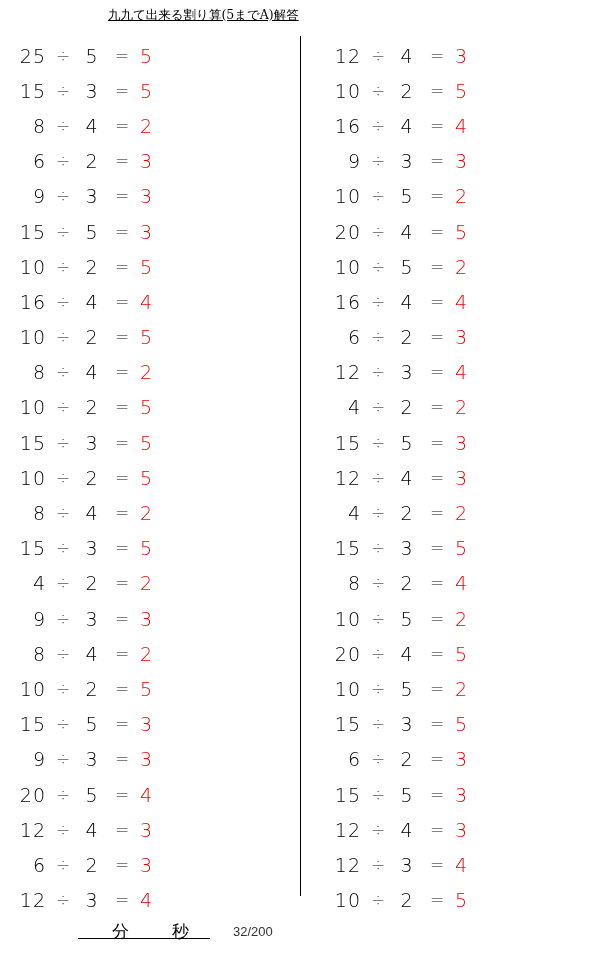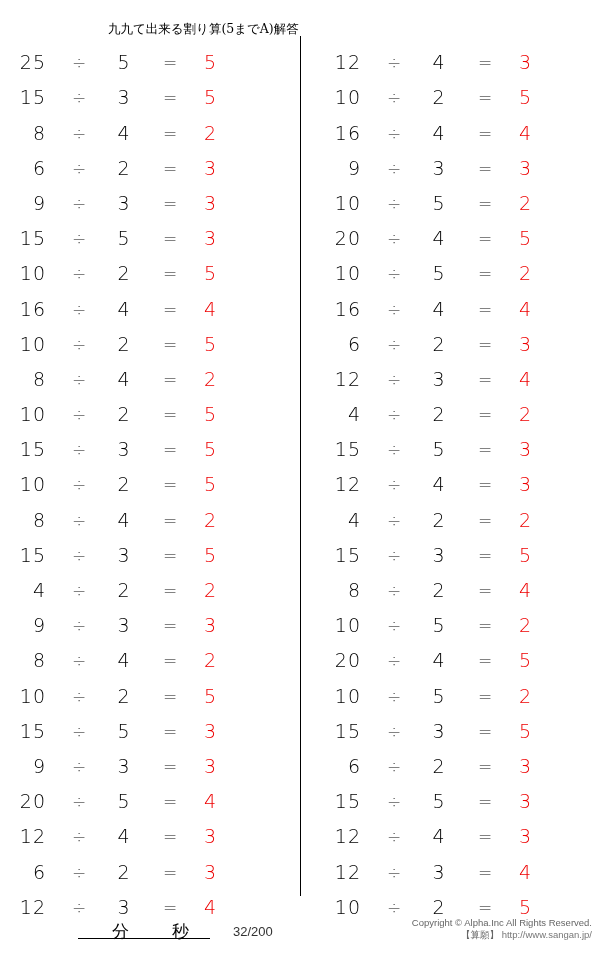--- a/index.html
+++ b/index.html
@@ -16,26 +16,27 @@
     overflow: hidden;
   }
   .sheet {
     width: 600px;
     height: 956px;
     position: relative;
     box-sizing: border-box;
   }
   .title {
     position: absolute;
-    top: 21px;
+    top: 7px;
     left: 108px;
     font-size: 12.5px;
     font-family: "DejaVu Serif", serif;
     letter-spacing: 0px;
     white-space: nowrap;
+    text-decoration: underline;
   }
   .columns {
     position: absolute;
     top: 36px;
     left: 0;
     width: 600px;
     height: 860px;
     display: flex;
     flex-direction: row;
   }
@@ -45,25 +46,24 @@
     box-sizing: border-box;
     padding-top: 2px;
   }
   .col-right {
     border-left: 1.5px solid #000000;
   }
   .prob {
     height: 35.2px;
     display: flex;
     flex-direction: row;
-    align-items: flex-end;
+    align-items: center;
     font-size: 19px;
     font-family: "DejaVu Sans", sans-serif;
     font-weight: 300;
-    gap: 16px;
   }
   .col-left .prob { padding-left: 8px; }
   .col-right .prob { padding-left: 22px; }
   .n1 {
     width: 38px;
     text-align: right;
     letter-spacing: 1px;
   }
   .op {
     width: 34px;
@@ -502,22 +502,15 @@
         </div>
       </div>
   </div>
 
   <div class="footer">
     <div class="time-label">時間：</div>
     <div class="time-blank"></div>
     <div class="fun fun-min">分</div>
     <div class="fun fun-sec">秒</div>
     <div class="page-no">32/200</div>
-    <div class="copy">
-      <div>Copyright © Alpha.Inc All Rights Reserved.</div>
-      <div>
-        <span class="brand">【算願】</span>
-        <span class="url">http://www.sangan.jp/</span>
-      </div>
-    </div>
   </div>
 
 </div>
 
 </body></html>

